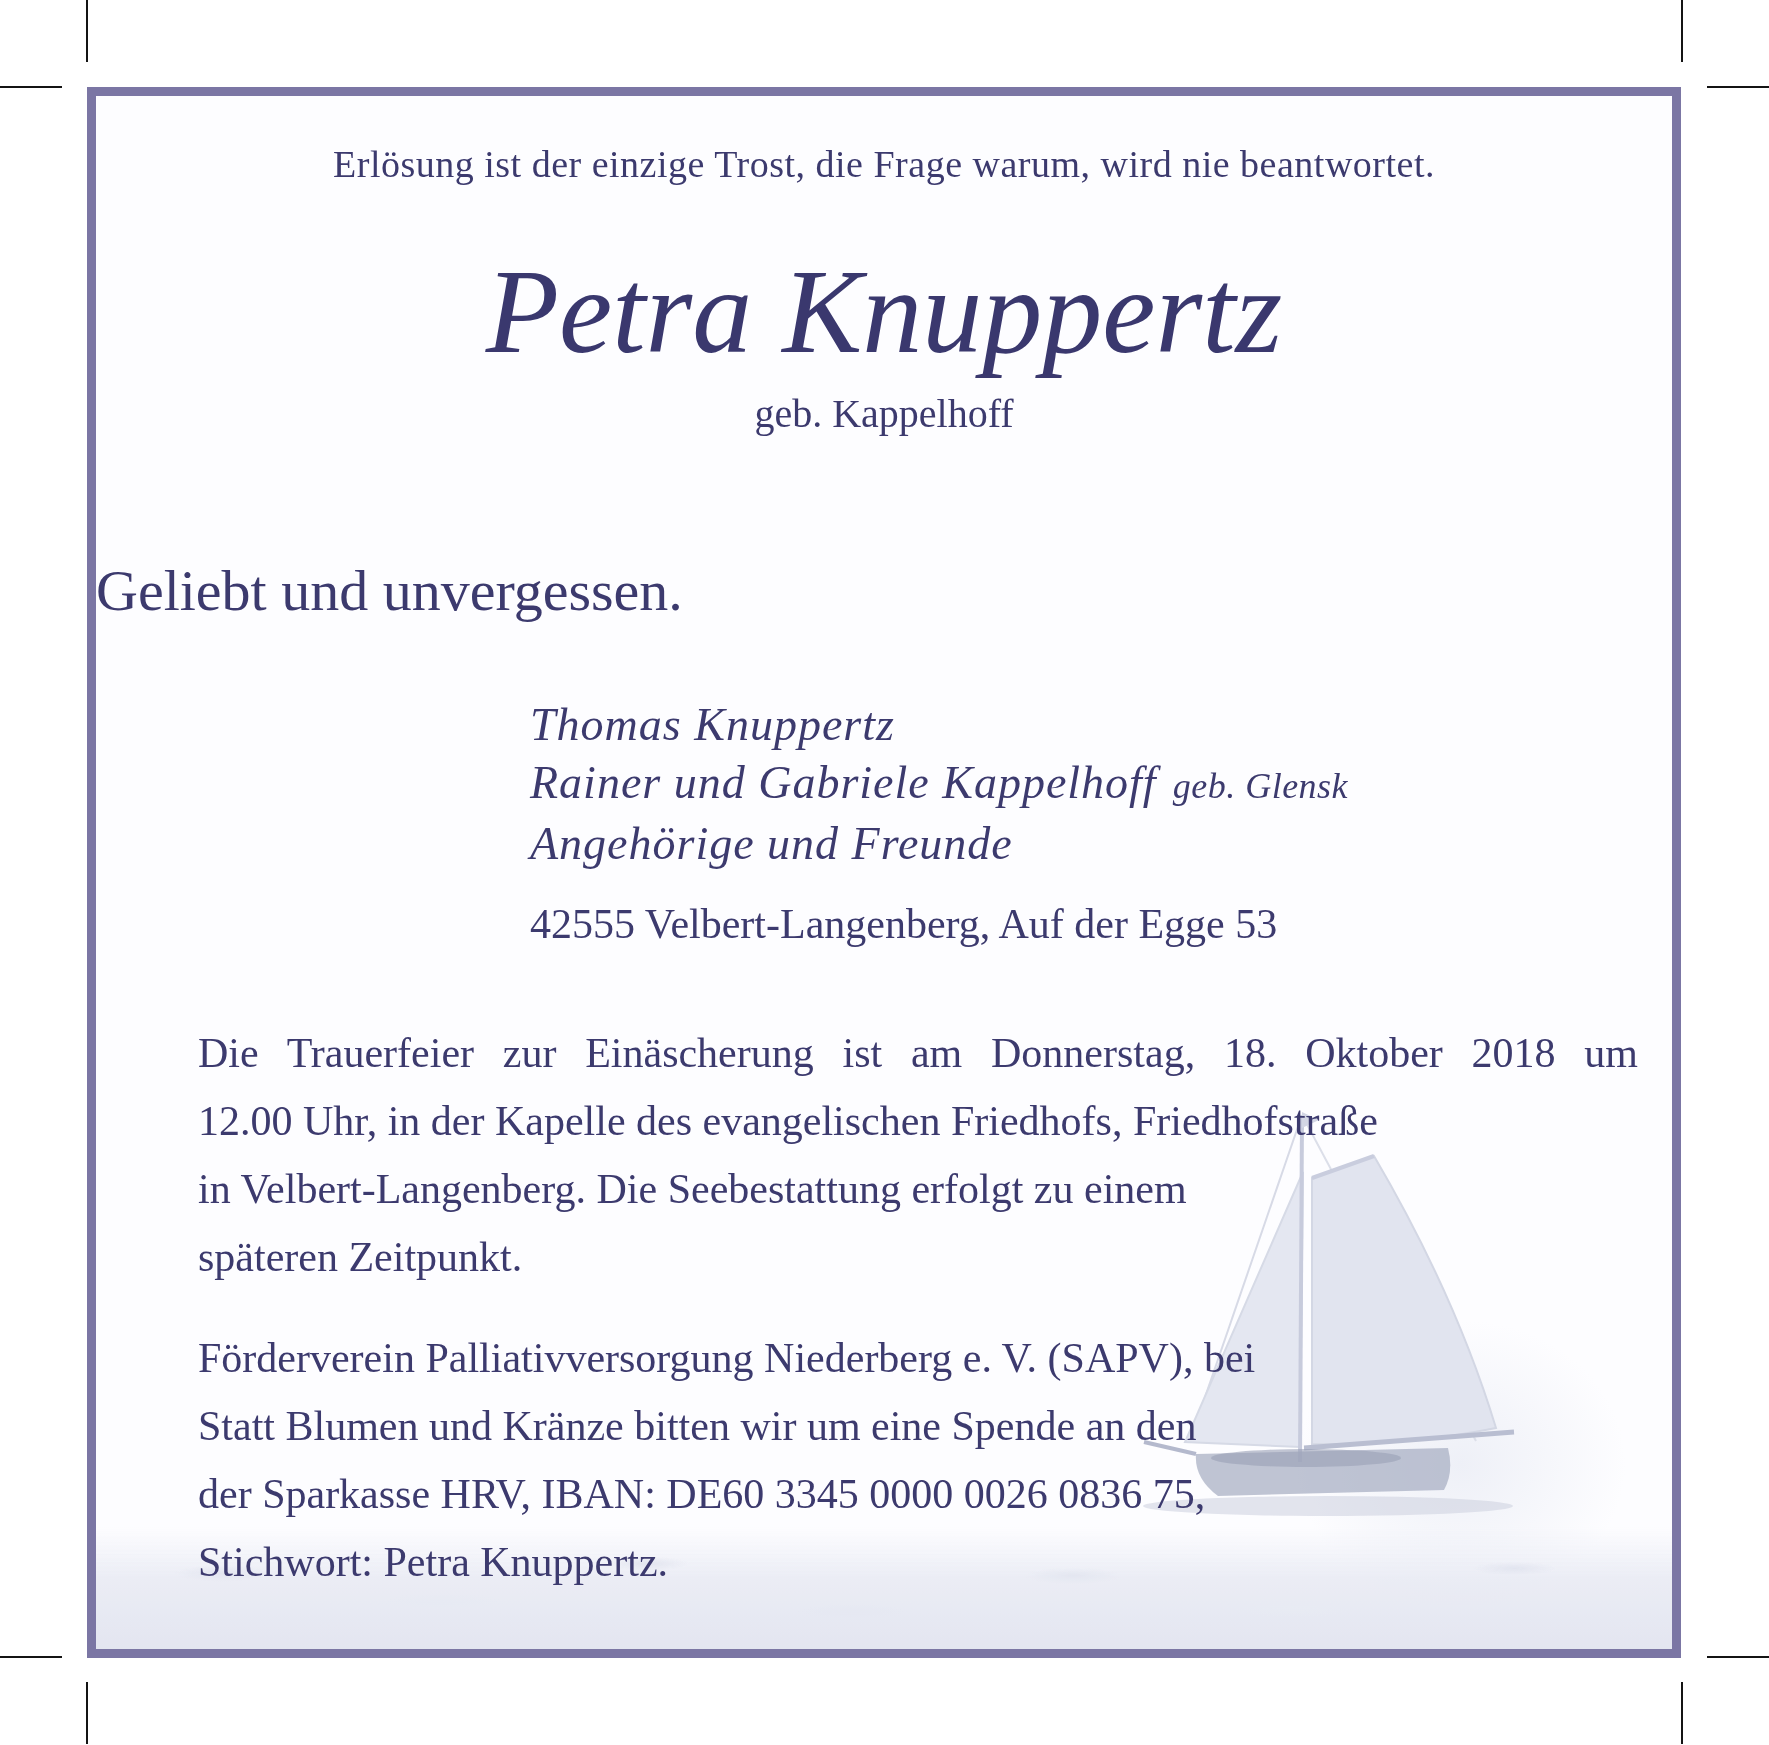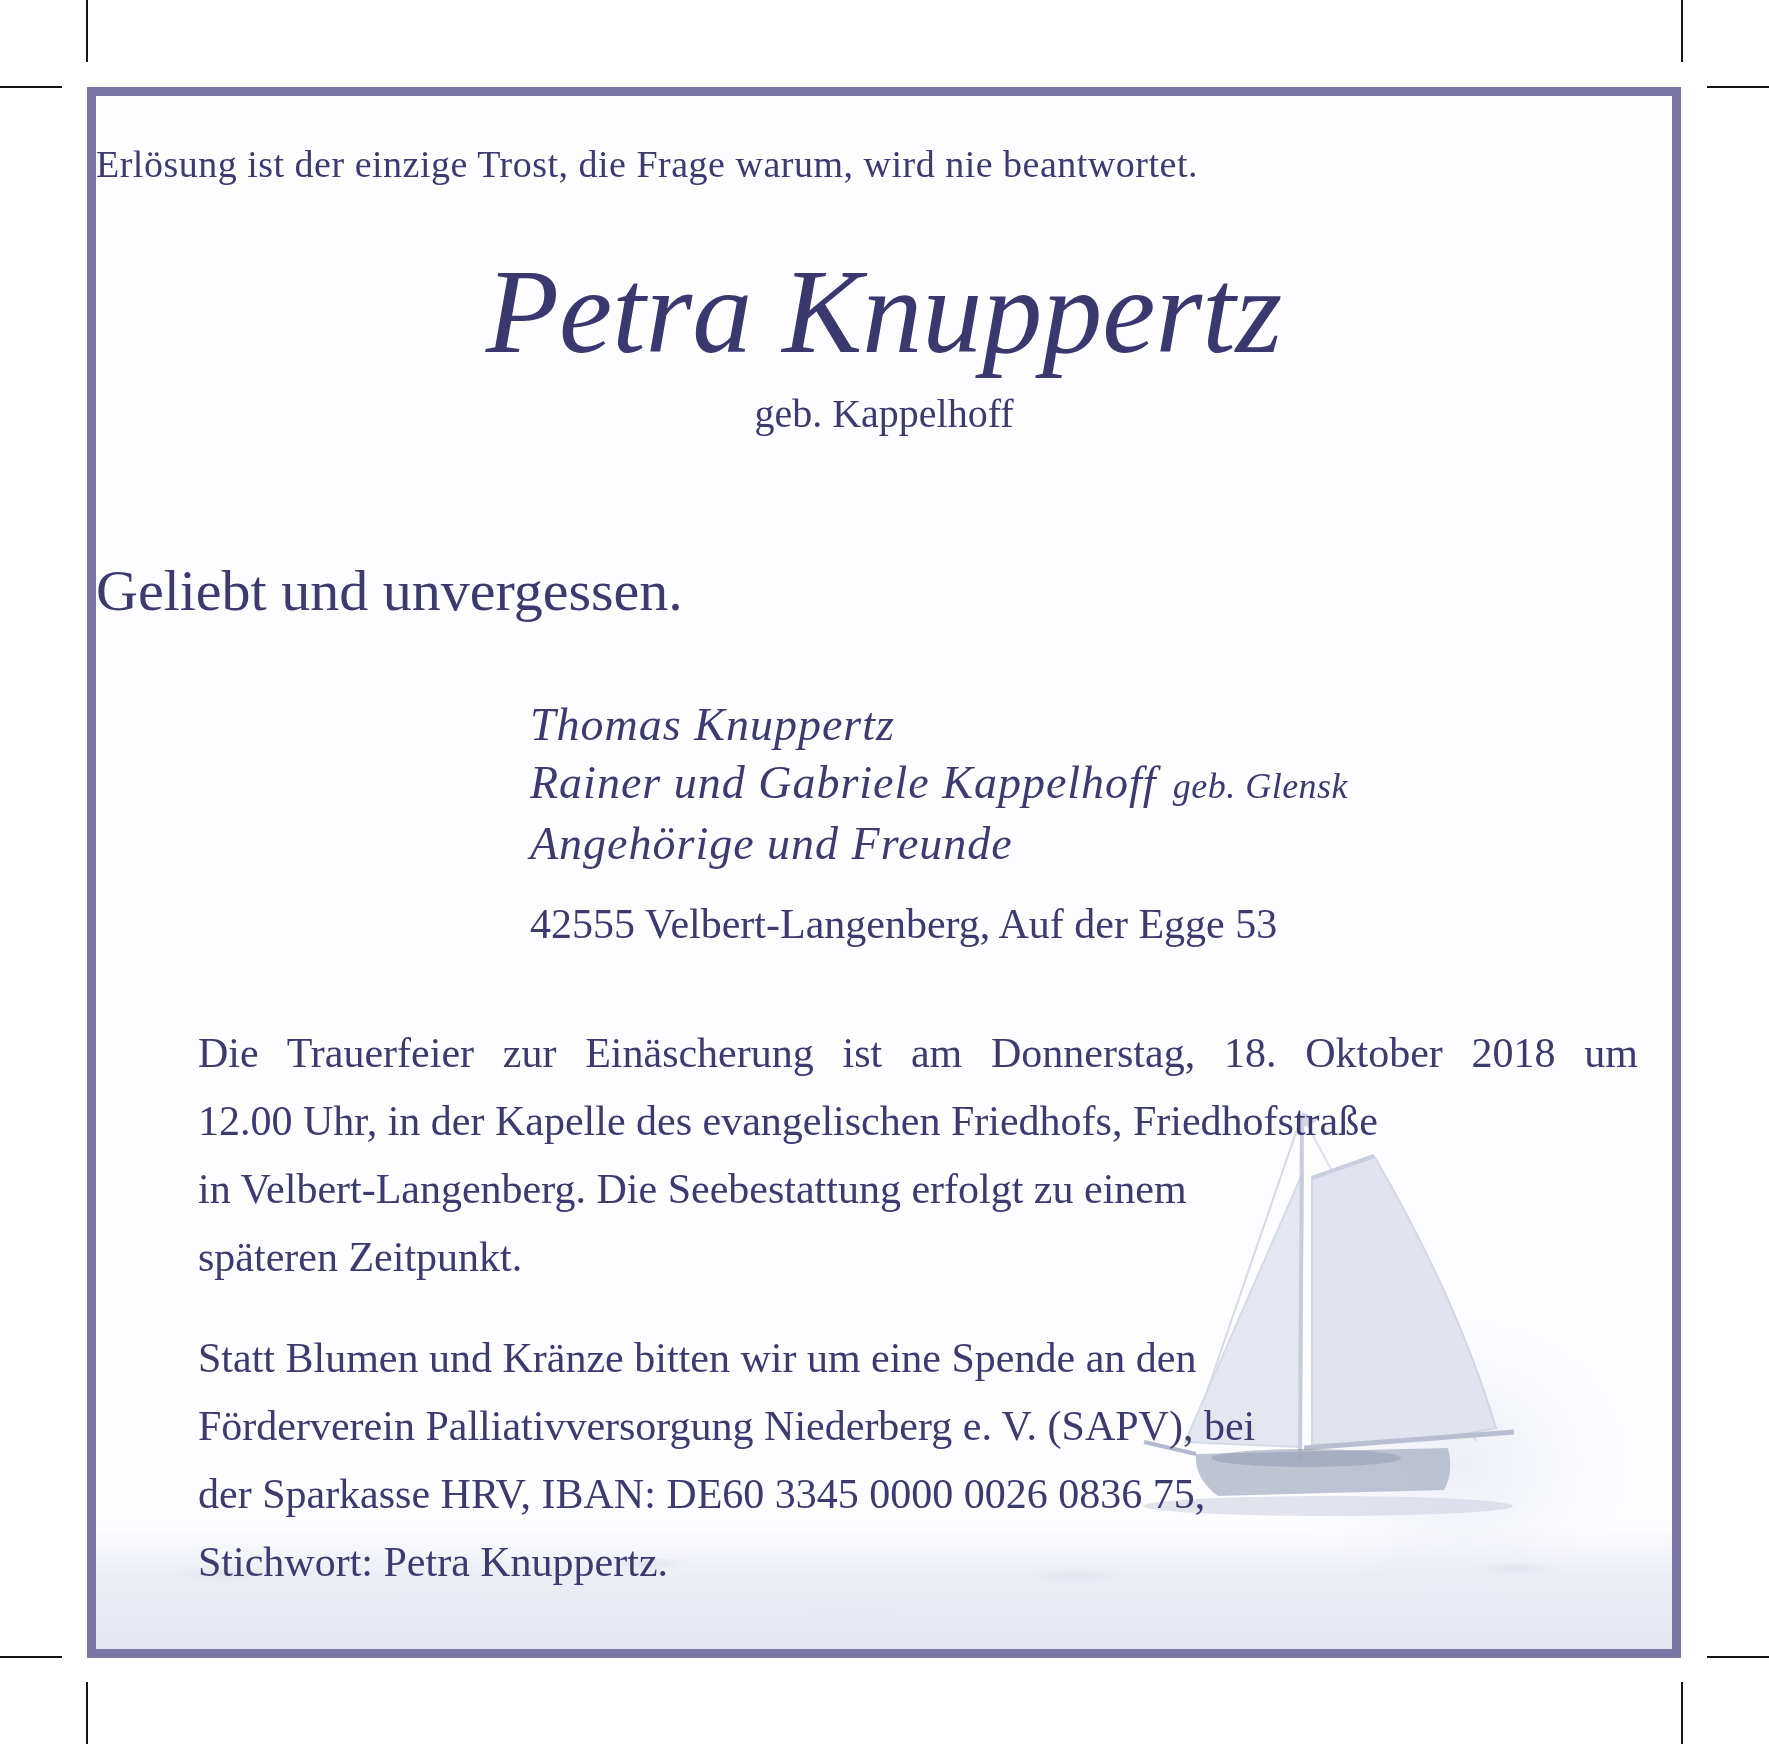--- a/index.html
+++ b/index.html
@@ -21,21 +21,21 @@
     position:absolute; left:87px; top:87px;
     width:1594px; height:1571px;
     box-sizing:border-box;
     border:9px solid #7b76a4;
     background:#fdfdff;
     overflow:hidden;
   }
 
   .quote {
     position:absolute; left:0; right:0; top:44px;
-    font-size:38px; line-height:48px;
+    text-align:center; font-size:38px; line-height:48px;
     letter-spacing:0.5px;
   }
   .deceased-name {
     position:absolute; left:0; right:0; top:150px;
     text-align:center;
     font-style:italic; font-size:120px; line-height:1.1;
     color:#3a386e;
   }
   .birth-name {
     position:absolute; left:0; right:0; top:294px;
@@ -151,20 +151,20 @@
     <div class="address">42555 Velbert-Langenberg, Auf der Egge 53</div>
 
     <div class="para para-funeral">
       <div class="justified">Die Trauerfeier zur Einäscherung ist am Donnerstag, 18. Oktober 2018 um</div>
       <div>12.00 Uhr, in der Kapelle des evangelischen Friedhofs, Friedhofstraße</div>
       <div>in Velbert-Langenberg. Die Seebestattung erfolgt zu einem</div>
       <div>späteren Zeitpunkt.</div>
     </div>
 
     <div class="para para-donation">
+      <div>Förderverein Palliativversorgung Niederberg e. V. (SAPV), bei</div>
       <div>Statt Blumen und Kränze bitten wir um eine Spende an den</div>
-      <div>Förderverein Palliativversorgung Niederberg e. V. (SAPV), bei</div>
       <div>der Sparkasse HRV, IBAN: DE60 3345 0000 0026 0836 75,</div>
       <div>Stichwort: Petra Knuppertz.</div>
     </div>
 
   </div>
 </div>
 
 </body></html>

